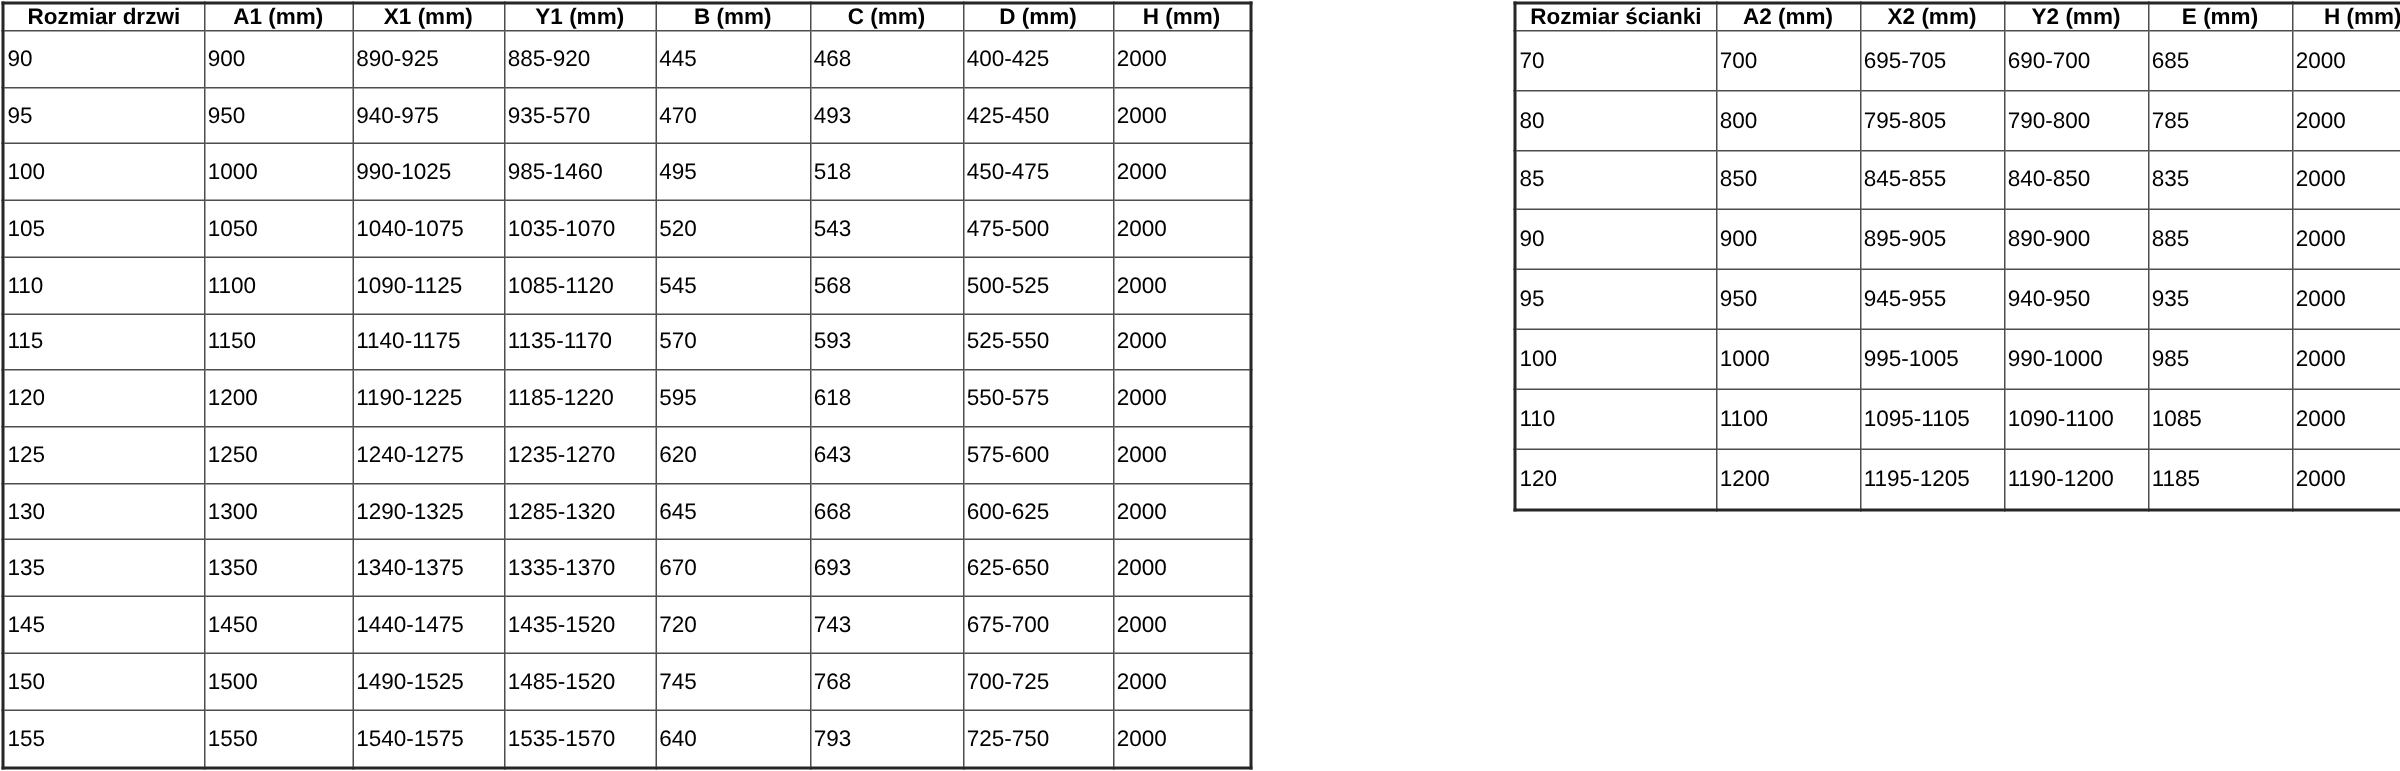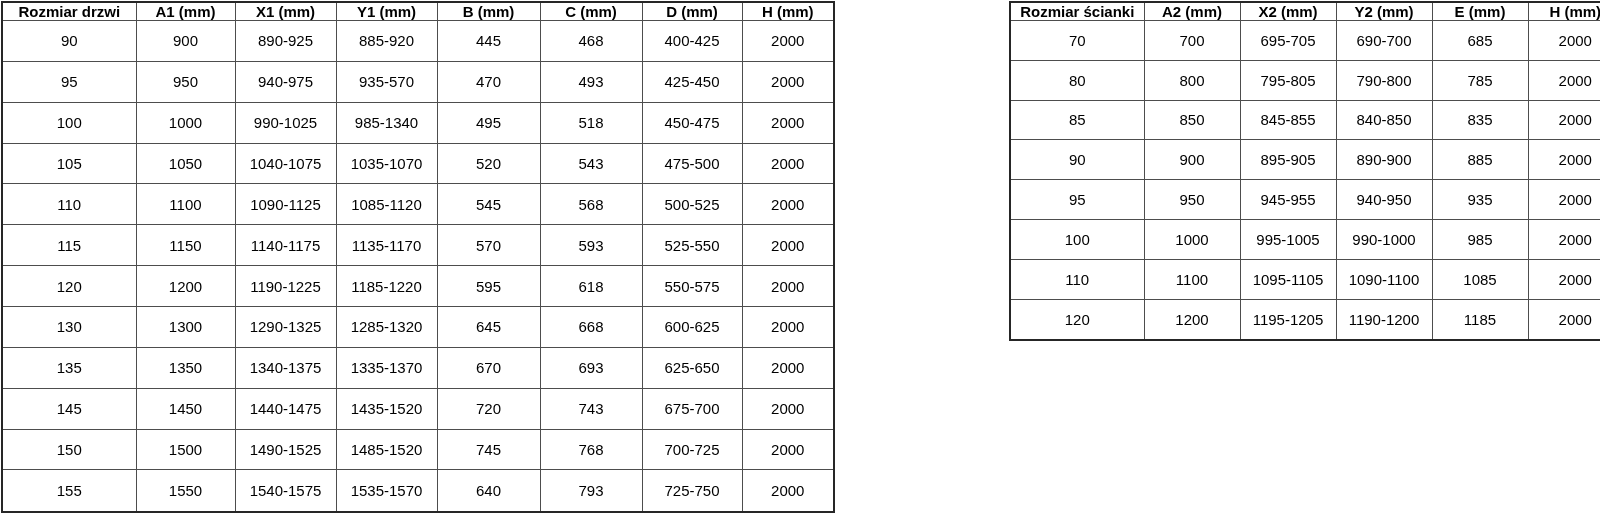--- a/index.html
+++ b/index.html
@@ -14,21 +14,20 @@
     height: 514px;
     background: #ffffff;
     overflow: hidden;
   }
   table.spec {
     position: absolute;
     border-collapse: collapse;
     table-layout: fixed;
     color: #000000;
     font-size: 15px;
-    text-align: center;
     background: #ffffff;
     border: 2px solid #262626;
   }
   table.spec th,
   table.spec td {
     border: 1px solid #4d4d4d;
     padding: 0 2px;
     overflow: hidden;
     white-space: nowrap;
     vertical-align: middle;
@@ -95,21 +94,21 @@
           <td>935-570</td>
           <td>470</td>
           <td>493</td>
           <td>425-450</td>
           <td>2000</td>
         </tr>
         <tr>
           <td>100</td>
           <td>1000</td>
           <td>990-1025</td>
-          <td>985-1340</td>
+          <td>985-1460</td>
           <td>495</td>
           <td>518</td>
           <td>450-475</td>
           <td>2000</td>
         </tr>
         <tr>
           <td>105</td>
           <td>1050</td>
           <td>1040-1075</td>
           <td>1035-1070</td>
@@ -139,20 +138,30 @@
           <td>2000</td>
         </tr>
         <tr>
           <td>120</td>
           <td>1200</td>
           <td>1190-1225</td>
           <td>1185-1220</td>
           <td>595</td>
           <td>618</td>
           <td>550-575</td>
+          <td>2000</td>
+        </tr>
+        <tr>
+          <td>125</td>
+          <td>1250</td>
+          <td>1240-1275</td>
+          <td>1235-1270</td>
+          <td>620</td>
+          <td>643</td>
+          <td>575-600</td>
           <td>2000</td>
         </tr>
         <tr>
           <td>130</td>
           <td>1300</td>
           <td>1290-1325</td>
           <td>1285-1320</td>
           <td>645</td>
           <td>668</td>
           <td>600-625</td>

